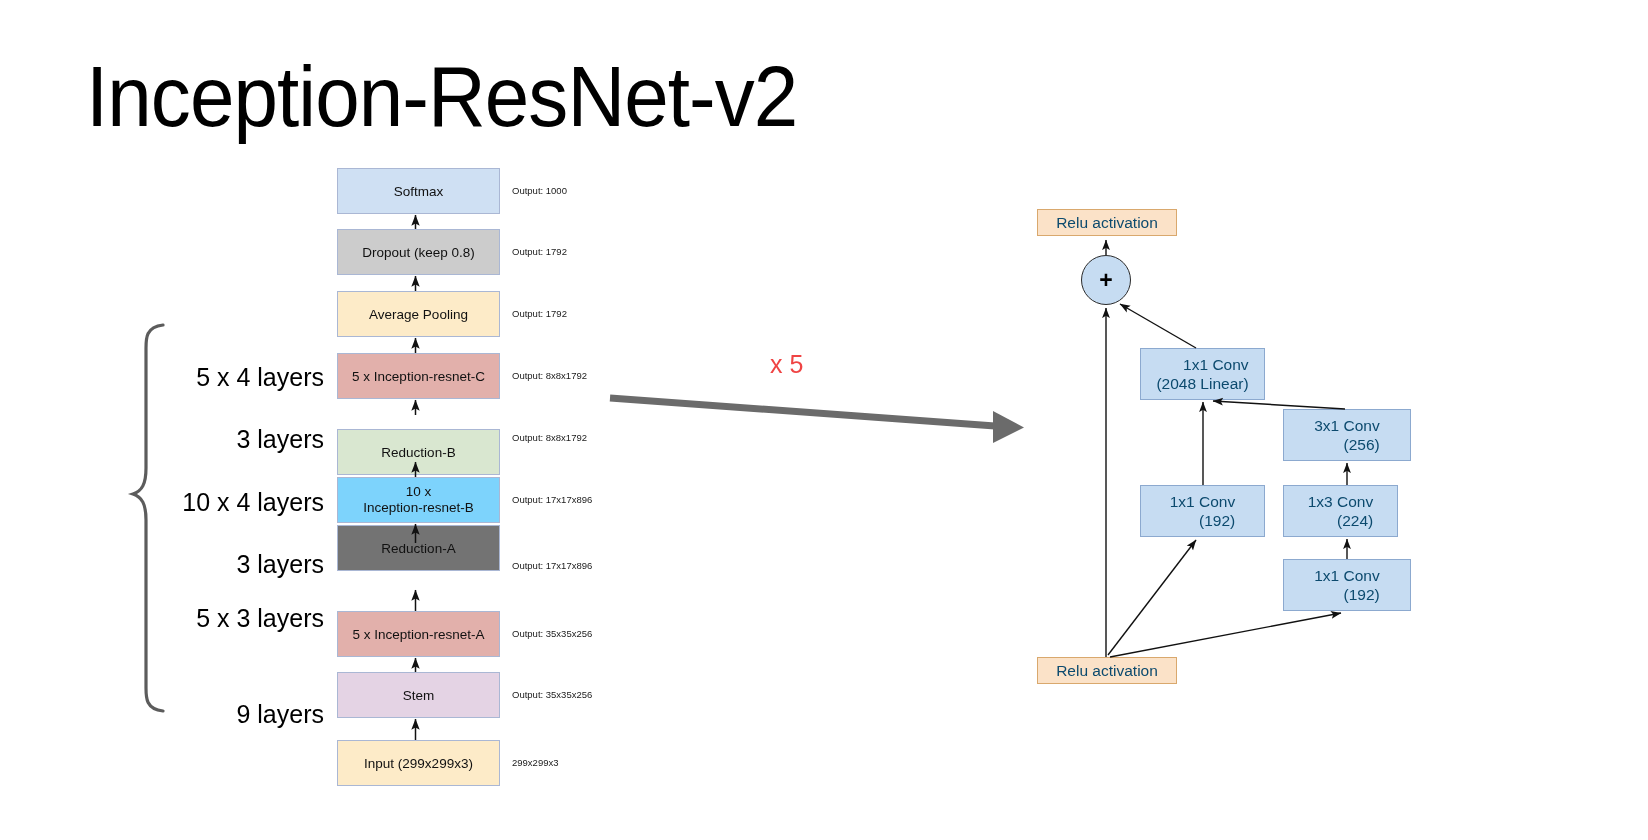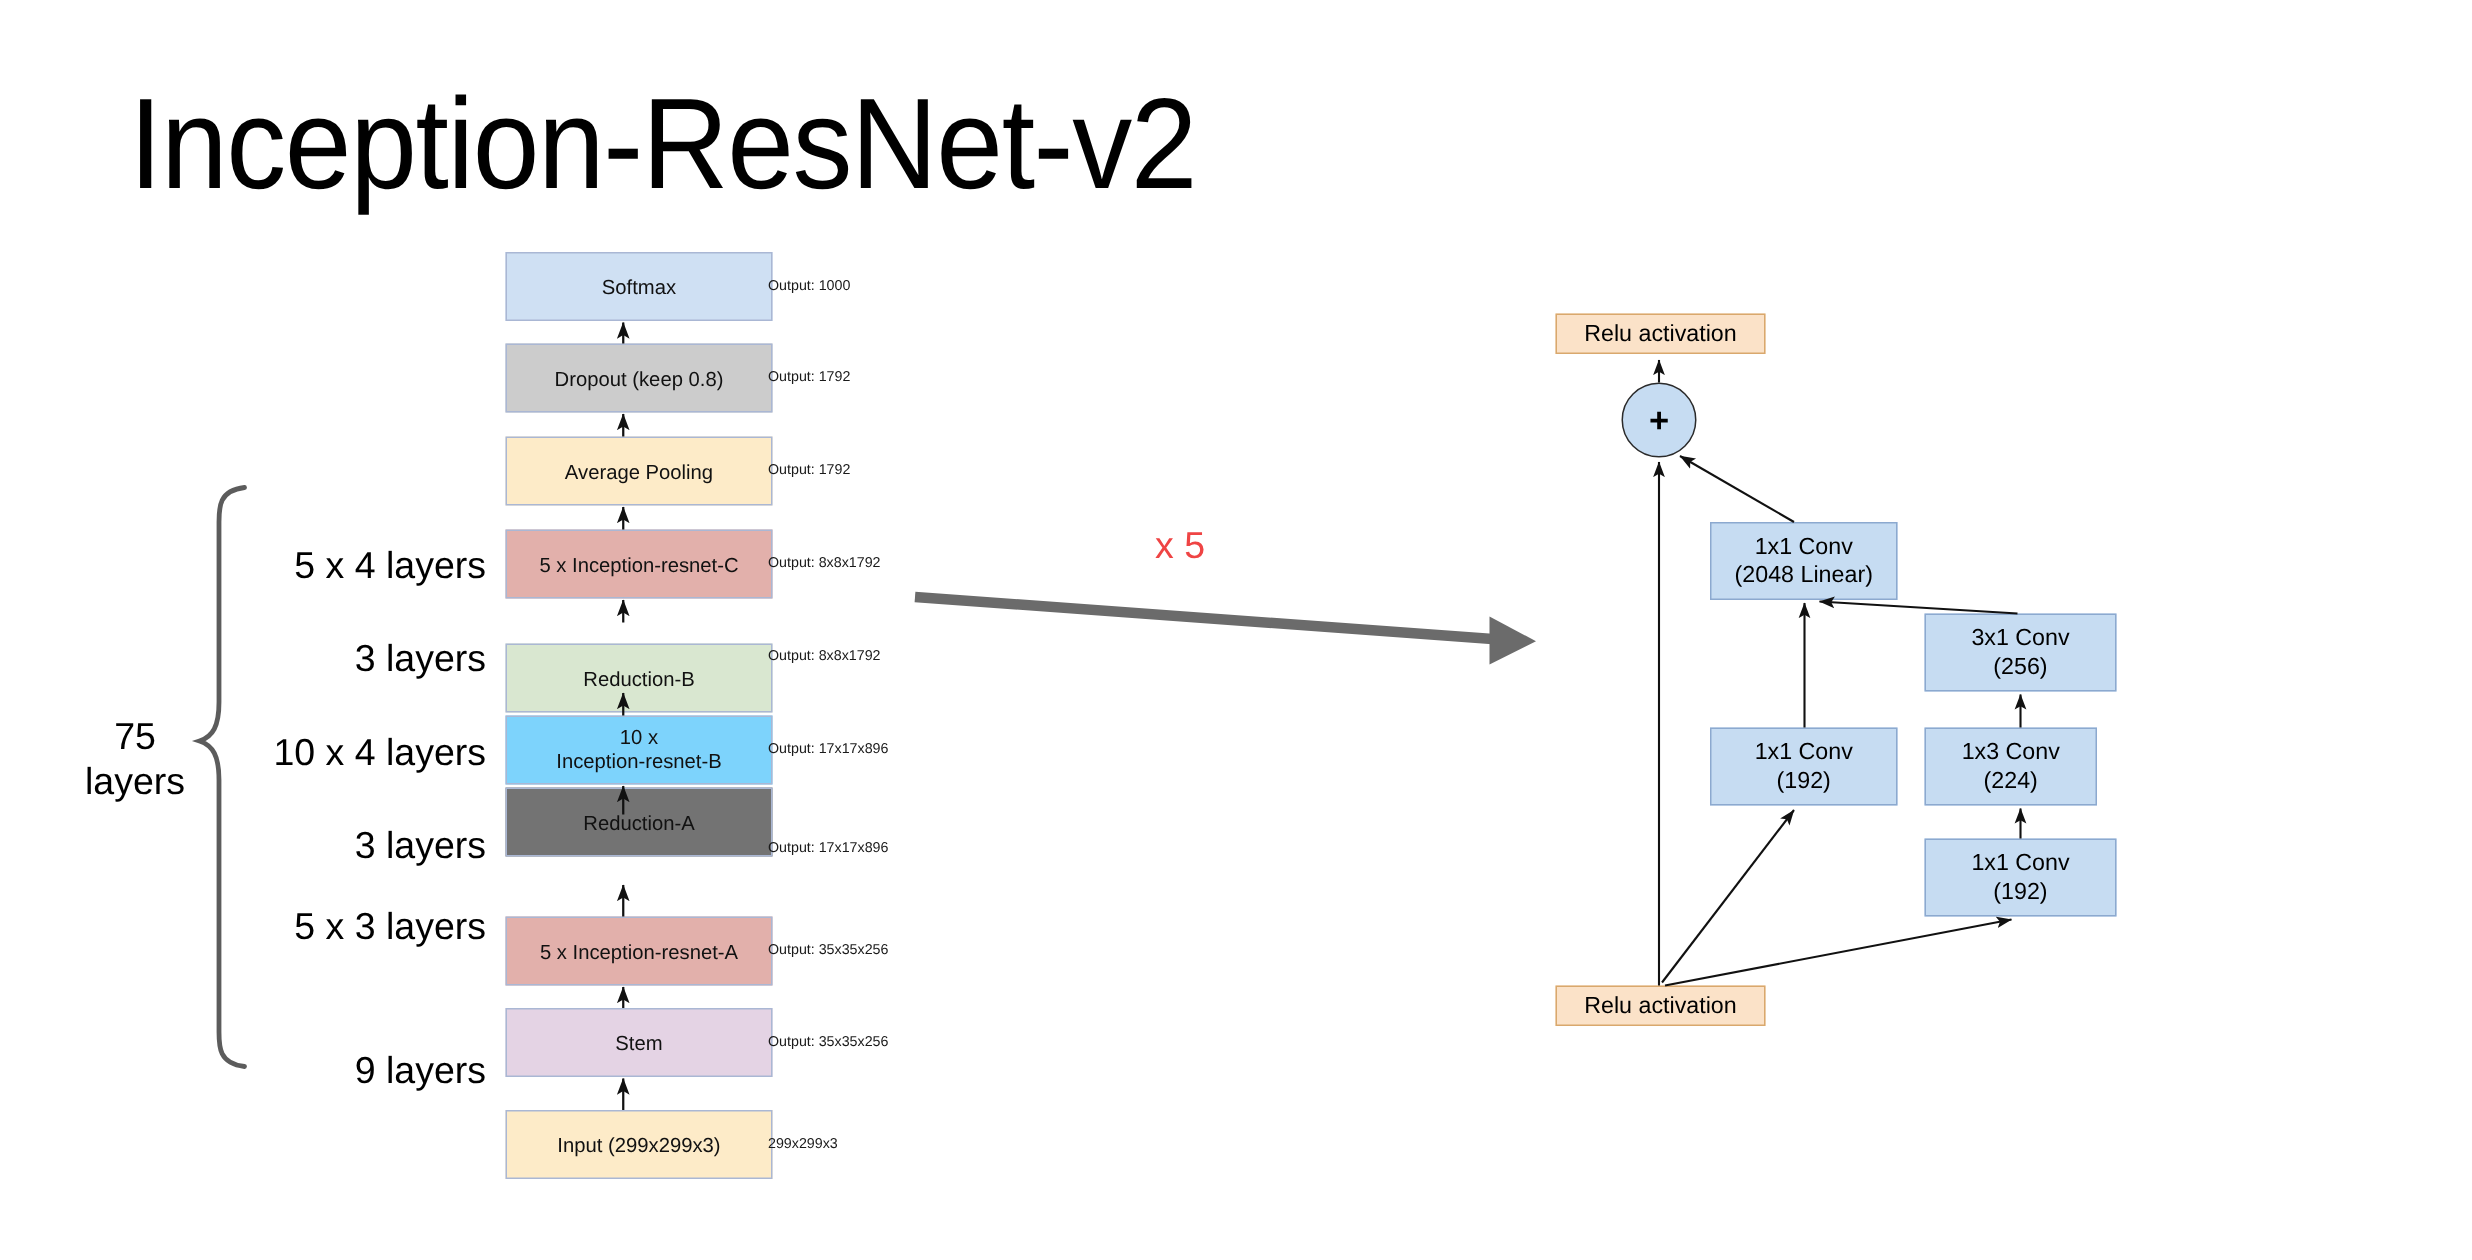--- a/index.html
+++ b/index.html
@@ -50,21 +50,21 @@
     text-align: center;
     font-size: 13px;
     line-height: 15px;
     color: #111;
     white-space: pre-line;
   }
 
   
   .stackblk {
     left: 337px;
-    width: 178px;
+    width: 163px;
     height: 46px;
     font-size: 13.5px;
   }
 
   
   .outlbl {
     position: absolute;
     left: 512px;
     font-size: 9.5px;
     line-height: 11px;
@@ -96,24 +96,24 @@
 
   
   .rblk {
     position: absolute;
     box-sizing: border-box;
     border: 1px solid #8ca9cf;
     background: #c6dcf2;
     display: flex;
     align-items: center;
     justify-content: center;
-    text-align: center;
+    text-align: right;
     font-size: 15.5px;
     line-height: 19px;
-    color: #000000;
+    color: #0c4a6e;
     white-space: pre-line;
   }
   .relublk {
     background: #fbe2c8;
     border: 1px solid #d9a86d;
     font-size: 15.5px;
   }
 
   #sum-circle {
     position: absolute;
@@ -183,22 +183,20 @@
 
   <div id="layer-labels">
       <div class="layerlbl" style="top: 363px;">5 x 4 layers</div>
       <div class="layerlbl" style="top: 425px;">3 layers</div>
       <div class="layerlbl" style="top: 488px;">10 x 4 layers</div>
       <div class="layerlbl" style="top: 550px;">3 layers</div>
       <div class="layerlbl" style="top: 604px;">5 x 3 layers</div>
       <div class="layerlbl" style="top: 680px; margin-top: 20px;">9 layers</div>
     </div>
 
-  <div id="total-layers" style="white-space: pre-line;">75
-layers</div>
 
   <div id="x5-label">x 5</div>
 
   <div id="right-module">
     <div class="blk rblk relublk" id="top-relu" style="left: 1037px; top: 209px; width: 140px; height: 27px;">Relu activation</div>
     <div id="sum-circle">+</div>
     <div class="blk rblk relublk" id="bottom-relu" style="left: 1037px; top: 657px; width: 140px; height: 27px;">Relu activation</div>
   <div class="blk rblk" style="left: 1140px; top: 348px; width: 125px; height: 52px;">1x1 Conv
 (2048 Linear)</div>
       <div class="blk rblk" style="left: 1283px; top: 409px; width: 128px; height: 52px;">3x1 Conv

